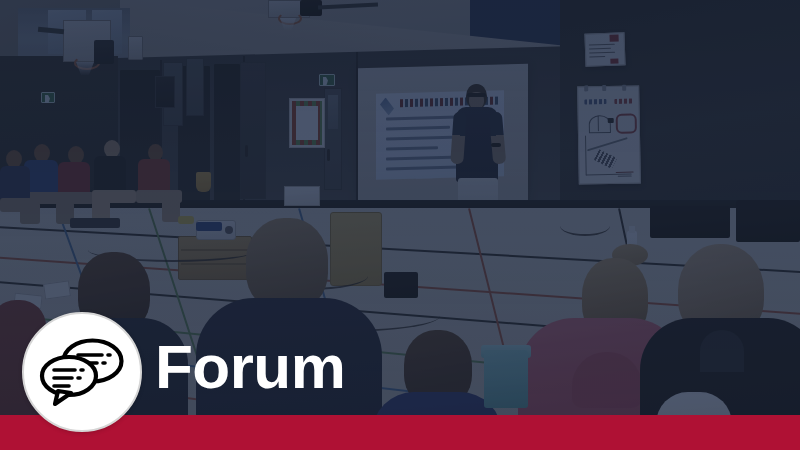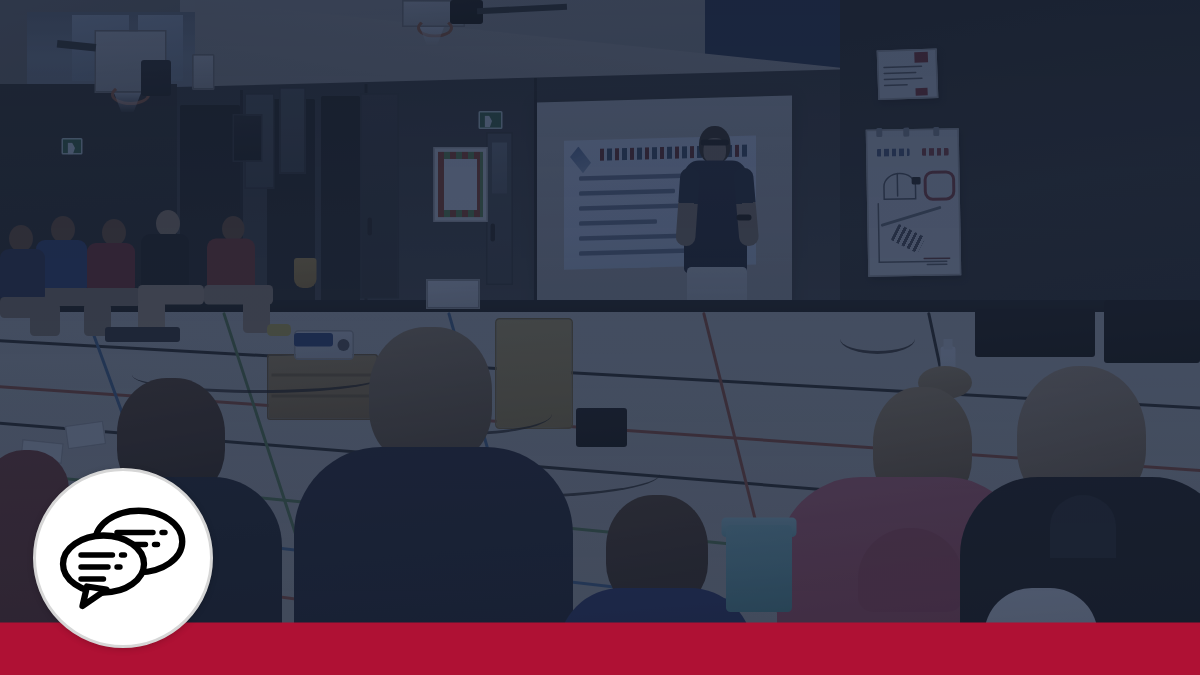--- a/index.html
+++ b/index.html
@@ -772,14 +772,15 @@
       <ellipse cx="30" cy="39" rx="27" ry="19" fill="#ffffff" stroke="#000000" stroke-width="4.2"></ellipse>
       <path d="M19 54 L16 67 L32 56 Z" fill="#ffffff" stroke="#000000" stroke-width="4.2" stroke-linejoin="round"></path>
       <line x1="15" y1="33" x2="36" y2="33" stroke="#000000" stroke-width="3.6" stroke-linecap="round"></line>
       <line x1="42" y1="33" x2="44" y2="33" stroke="#000000" stroke-width="3.6" stroke-linecap="round"></line>
       <line x1="15" y1="41" x2="33" y2="41" stroke="#000000" stroke-width="3.6" stroke-linecap="round"></line>
       <line x1="39" y1="41" x2="41" y2="41" stroke="#000000" stroke-width="3.6" stroke-linecap="round"></line>
       <line x1="15" y1="49" x2="30" y2="49" stroke="#000000" stroke-width="3.6" stroke-linecap="round"></line>
     </svg>
   </div>
 
+  <div class="title" style="color: rgb(255, 255, 255);">Forum</div>
 
 </div>
 
 </body></html>

